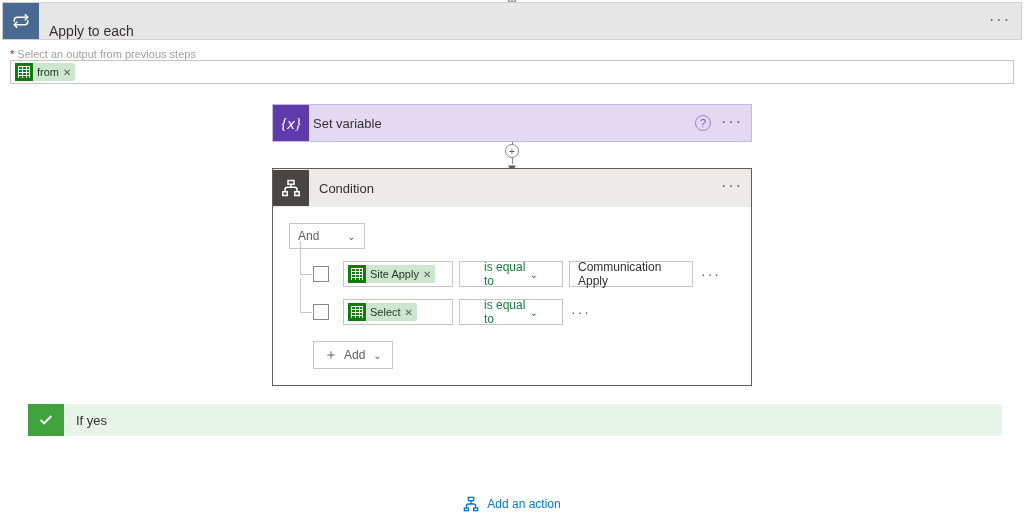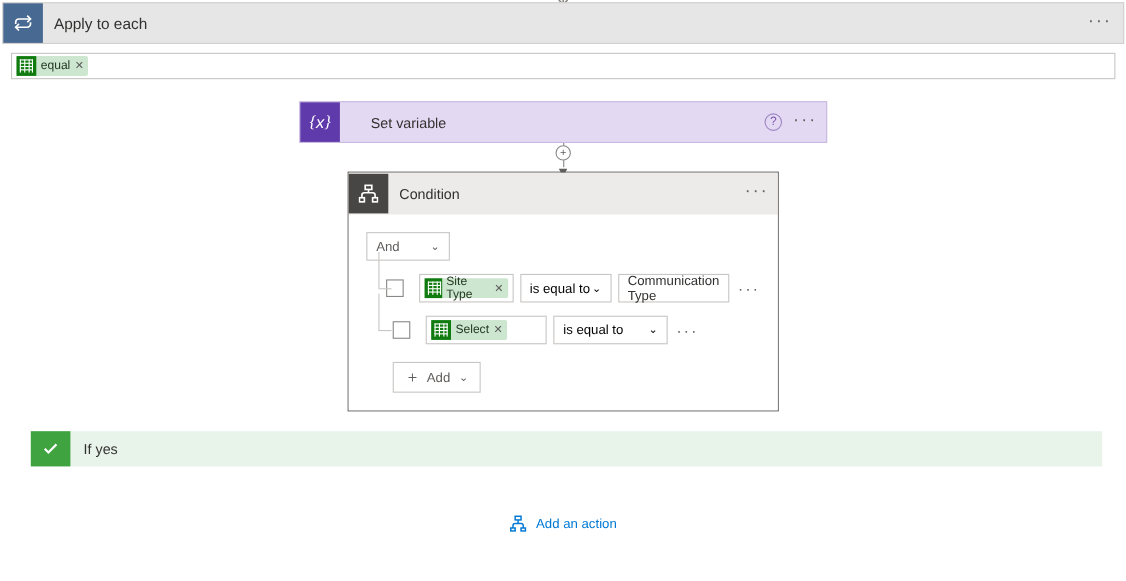--- a/index.html
+++ b/index.html
@@ -38,21 +38,21 @@
     position: absolute;
     left: 50%;
     top: -6px;
     transform: translateX(-50%);
     color: #8a8886;
   }
 
   
   .apply-header {
     display: flex;
-    align-items: center;
+    align-items: flex-end;
     height: 38px;
     background: var(--header-gray);
     border: 1px solid #d2d0ce;
     margin: 2px 2px 0 2px;
     position: relative;
   }
   .apply-icon {
     width: 36px; height: 36px;
     background: #486991;
     display:flex;align-items:center;justify-content:center;
@@ -145,21 +145,21 @@
   }
   .setvar-card .fx-icon {
     width: 36px; height: 36px;
     background: var(--purple-dark);
     color:#fff;
     display:flex;align-items:center;justify-content:center;
     font-style: italic;
     font-family: "Times New Roman", serif;
     font-size: 15px;
   }
-  .setvar-card .title { padding-left:28px; font-size:13px; }
+  .setvar-card .title { padding-left:4px; font-size:13px; }
   .setvar-card .help {
     position:absolute; right: 40px; top: 10px;
     width:16px;height:16px;border:1px solid #9c86c4;border-radius:50%;
     color:#7957b0;font-size:11px;display:flex;align-items:center;justify-content:center;
     cursor:pointer;
   }
   .setvar-card .more {
     position:absolute; right:8px; top:8px;
     color:#605e5c; letter-spacing:2px; font-size:16px;cursor:pointer;
   }
@@ -179,21 +179,21 @@
     background:#fff;display:flex;align-items:center;justify-content:center;
     font-size:10px;color:#605e5c;cursor:pointer;
   }
   .connector .arrow {
     position:absolute;bottom:-1px;
     color:#605e5c;font-size:13px;line-height:0;
   }
 
   
   .condition-card {
-    width: 392px;
+    width: 480px;
     margin: 0 auto;
     border: 1px solid #605e5c;
   }
   .condition-header {
     display:flex;align-items:center;height:38px;
     background: var(--light-gray);
     position:relative;
   }
   .condition-header .cond-icon{
     width:36px;height:36px;background:#484644;color:#fff;
@@ -227,21 +227,21 @@
   .checkbox{
     width:16px;height:16px;border:1px solid #8a8886;margin-right:14px;cursor:pointer;flex:none;
   }
   .field-box{
     border:1px solid var(--border-gray);height:26px;display:flex;align-items:center;
     padding:3px 4px;
   }
   .field-box.left{width:110px;}
   .op-box{
     border:1px solid var(--border-gray);height:26px;width:104px;display:flex;align-items:center;
-    padding:0 8px;font-size:12px;color:#000000;margin-left:6px;cursor:pointer;justify-content:space-between;
+    padding:0 24px;font-size:12px;color:#15803d;margin-left:6px;cursor:pointer;justify-content:space-between;
   }
   .op-box .chev{font-size:10px;}
   .val-box{
     border:1px solid var(--border-gray);height:26px;width:124px;display:flex;align-items:center;
     padding:0 8px;font-size:12px;color:var(--text);margin-left:6px;
   }
   .val-box.placeholder{color:#a19f9d;}
   .row-more{
     margin-left:8px;color:#605e5c;letter-spacing:2px;font-size:14px;cursor:pointer;
   }
@@ -264,21 +264,21 @@
   .branch .bicon{
     width:36px;height:32px;display:flex;align-items:center;justify-content:center;color:#fff;
   }
   .branch.yes .bicon{background:var(--green-dark);}
   .branch.no  .bicon{background:var(--red);}
   .branch .blabel{padding-left:12px;font-size:13px;}
 
   
   .add-action{
     display:flex;align-items:center;justify-content:center;
-    margin-top:44px;color:var(--link-blue);font-size:12px;cursor:pointer;gap:8px;
+    margin-top:60px;color:var(--link-blue);font-size:12px;cursor:pointer;gap:8px;
   }
   .add-action svg{color:var(--link-blue);}
 </style>
 </head>
 <body>
 
 <div class="top-arrow">
   <svg width="14" height="14" viewBox="0 0 14 14">
       <path d="M7 0 v10 M3 6 l4 4 l4 -4" stroke="currentColor" stroke-width="1.5" fill="none"></path>
     </svg>
@@ -291,24 +291,27 @@
         <path d="M3 13 V11 a4 4 0 0 1 4 -4 h14"></path>
       <path d="M7 21 L3 17 L7 13"></path>
         <path d="M21 11 v2 a4 4 0 0 1 -4 4 H3"></path>
     </svg>
   </div>
   <div class="apply-title">Apply to each</div>
   <div class="apply-more">···</div>
 </div>
 
 <div class="select-section">
+  <div class="select-label">
+    <span class="req">*</span> <span>Select an output from previous steps</span>
+  </div>
   <div class="select-input">
     <span class="token">
       <span class="token-icon"></span>
-      <span>equal</span>
+      <span>from</span>
       <span class="token-x">✕</span>
     </span>
   </div>
 </div>
 
 <div class="setvar-card">
   <div class="fx-icon">{<span style="font-style:italic">x</span>}</div>
   <div class="title">Set variable</div>
   <div class="help">?</div>
   <div class="more">···</div>
@@ -342,30 +345,30 @@
     </div>
 
     <div class="rows">
 
       <div class="row-wrap">
         <div class="tree-line"></div>
         <div class="checkbox"></div>
         <div class="field-box left">
           <span class="token">
             <span class="token-icon"></span>
-            <span>Site Type</span>
+            <span>Site Apply</span>
             <span class="token-x">✕</span>
           </span>
         </div>
         <div class="op-box">
           <span>is equal to</span>
           <span class="chev">⌄</span>
         </div>
         <div class="val-box">
-          <span>Communication Type</span>
+          <span>Communication Apply</span>
         </div>
         <div class="row-more">···</div>
       </div>
 
       <div class="row-wrap last">
         <div class="tree-line"></div>
         <div class="checkbox"></div>
         <div class="field-box left">
           <span class="token">
             <span class="token-icon"></span>

